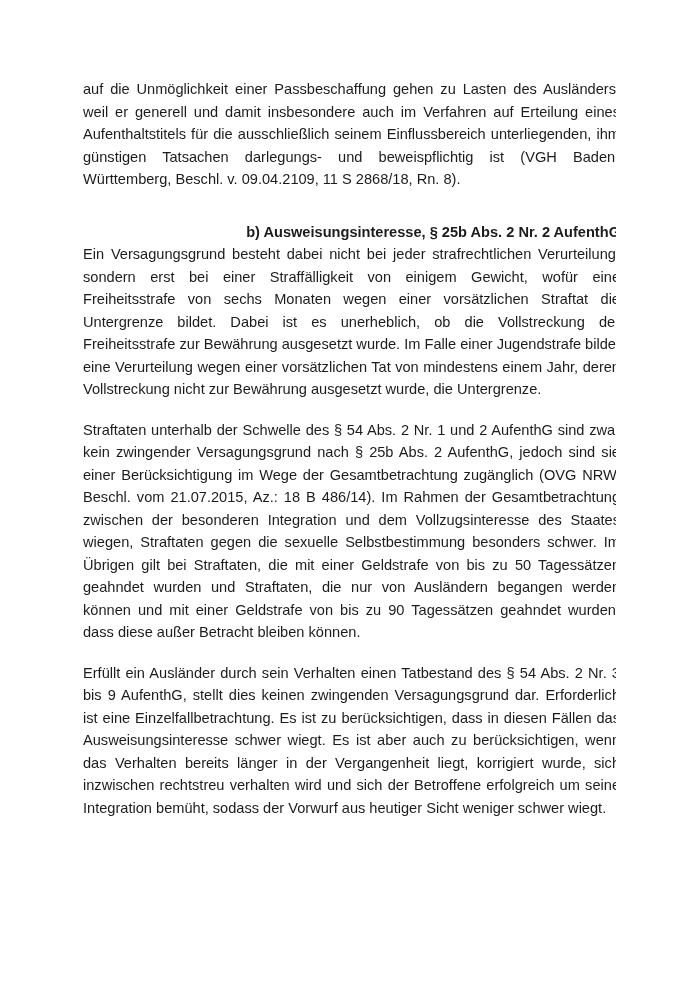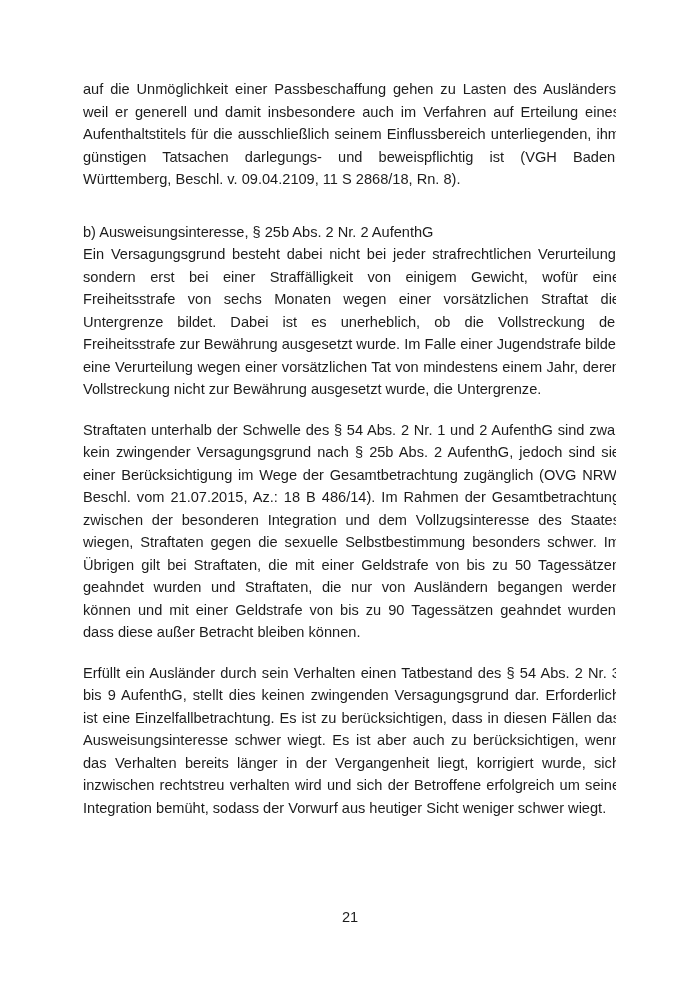--- a/index.html
+++ b/index.html
@@ -23,23 +23,23 @@
     width: 537px;
     font-size: 14.6px;
     line-height: 22.5px;
   }
   .para {
     margin: 0 0 18px 0;
     text-align: justify;
     text-justify: inter-word;
   }
   .heading {
-    font-weight: 400;
+    font-weight: 700;
     margin: 30px 0 0 0;
-    text-align: left;
+    text-align: right;
   }
   .para.after-heading {
     margin-top: 0;
   }
   .page-number {
     position: absolute;
     top: 906px;
     left: 0;
     width: 700px;
     text-align: center;
@@ -51,14 +51,13 @@
 <body>
 
 <div class="page">
   <div class="content">
     <p class="para">auf die Unmöglichkeit einer Passbeschaffung gehen zu Lasten des Ausländers, weil er generell und damit insbesondere auch im Verfahren auf Erteilung eines Aufenthaltstitels für die ausschließlich seinem Einflussbereich unterliegenden, ihm günstigen Tatsachen darlegungs- und beweispflichtig ist (VGH Baden-Württemberg, Beschl. v. 09.04.2109, 11 S 2868/18, Rn. 8).</p>
     <p class="heading">b) Ausweisungsinteresse, § 25b Abs. 2 Nr. 2 AufenthG</p>
     <p class="para">Ein Versagungsgrund besteht dabei nicht bei jeder strafrechtlichen Verurteilung, sondern erst bei einer Straffälligkeit von einigem Gewicht, wofür eine Freiheitsstrafe von sechs Monaten wegen einer vorsätzlichen Straftat die Untergrenze bildet. Dabei ist es unerheblich, ob die Vollstreckung der Freiheitsstrafe zur Bewährung ausgesetzt wurde. Im Falle einer Jugendstrafe bildet eine Verurteilung wegen einer vorsätzlichen Tat von mindestens einem Jahr, deren Vollstreckung nicht zur Bewährung ausgesetzt wurde, die Untergrenze.</p>
     <p class="para">Straftaten unterhalb der Schwelle des § 54 Abs. 2 Nr. 1 und 2 AufenthG sind zwar kein zwingender Versagungsgrund nach § 25b Abs. 2 AufenthG, jedoch sind sie einer Berücksichtigung im Wege der Gesamtbetrachtung zugänglich (OVG NRW, Beschl. vom 21.07.2015, Az.: 18 B 486/14). Im Rahmen der Gesamtbetrachtung zwischen der besonderen Integration und dem Vollzugsinteresse des Staates wiegen, Straftaten gegen die sexuelle Selbstbestimmung besonders schwer. Im Übrigen gilt bei Straftaten, die mit einer Geldstrafe von bis zu 50 Tagessätzen geahndet wurden und Straftaten, die nur von Ausländern begangen werden können und mit einer Geldstrafe von bis zu 90 Tagessätzen geahndet wurden, dass diese außer Betracht bleiben können.</p>
     <p class="para">Erfüllt ein Ausländer durch sein Verhalten einen Tatbestand des § 54 Abs. 2 Nr. 3 bis 9 AufenthG, stellt dies keinen zwingenden Versagungsgrund dar. Erforderlich ist eine Einzelfallbetrachtung. Es ist zu berücksichtigen, dass in diesen Fällen das Ausweisungsinteresse schwer wiegt. Es ist aber auch zu berücksichtigen, wenn das Verhalten bereits länger in der Vergangenheit liegt, korrigiert wurde, sich inzwischen rechtstreu verhalten wird und sich der Betroffene erfolgreich um seine Integration bemüht, sodass der Vorwurf aus heutiger Sicht weniger schwer wiegt.</p>
   </div>
-  <div class="page-number">21</div>
 </div>
 
 </body></html>

